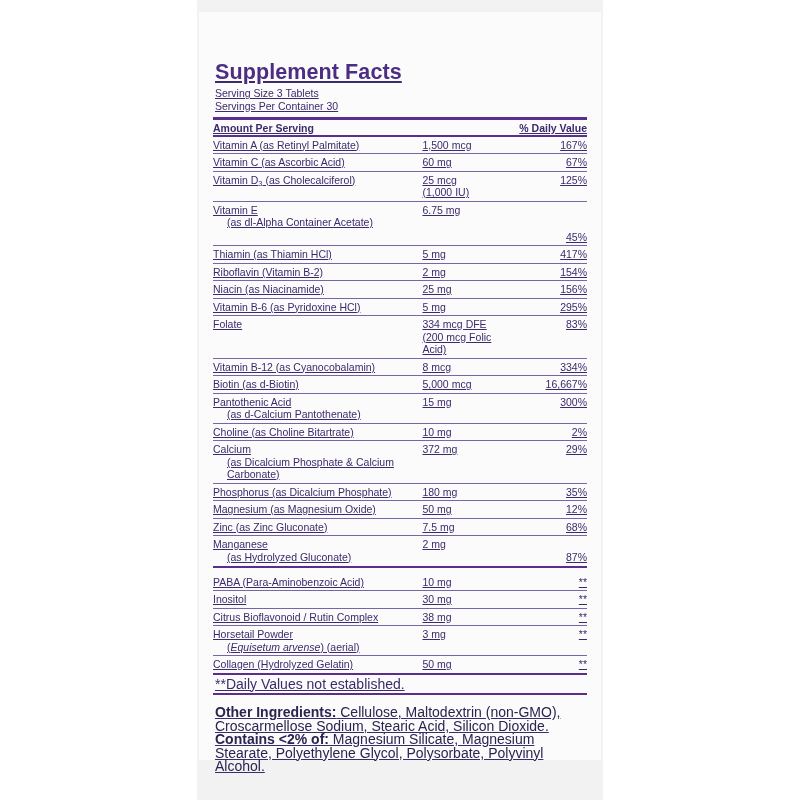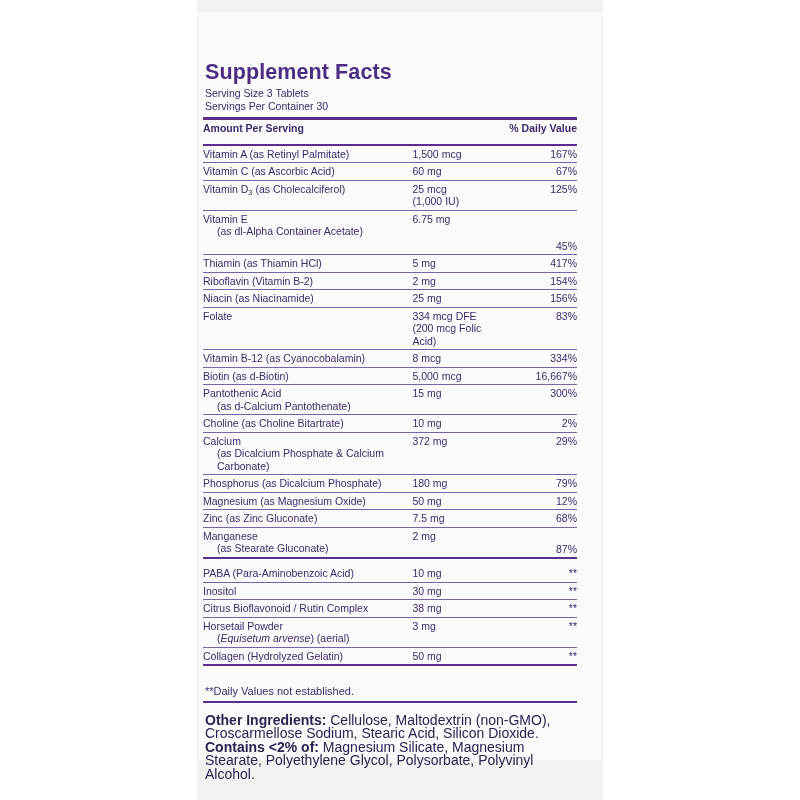--- a/index.html
+++ b/index.html
@@ -31,26 +31,27 @@
   .label-panel {
     position: absolute;
     left: 199px;
     top: 12px;
     width: 402px;
     height: 748px;
     background: #fbfbfb;
   }
   .content {
     position: absolute;
-    left: 189px;
+    left: 199px;
     top: 12px;
     width: 402px;
     box-sizing: border-box;
     padding: 48px 14px 0 14px;
     color: #3b2a6e;
+    text-decoration: underline;
   }
   .sf-title {
     font-size: 21.5px;
     font-weight: bold;
     color: #4b2d83;
     letter-spacing: 0.1px;
     margin: 0 0 2px 2px;
     font-family: "Liberation Sans", sans-serif;
   }
   .serving-line {
@@ -79,21 +80,21 @@
     width: 24%;
     text-align: left;
   }
   td.dv {
     width: 20%;
     text-align: right;
     padding-right: 4px;
   }
   tr.hdr td {
     font-weight: bold;
-    padding-bottom: 9px;
+    padding-bottom: 0;
     padding-top: 2px;
   }
   tr.hdr td.dv {
   }
   .rule-thick {
     border-top: 3.5px solid #5b2d8e;
   }
   .rule-thin {
     border-top: 1px solid #7a64a8;
   }
@@ -107,23 +108,23 @@
   .sub {
     font-size: 7.5px;
     vertical-align: baseline;
     position: relative;
     top: 2px;
   }
   .ital {
     font-style: italic;
   }
   .footnote {
-    font-size: 11px;
+    font-size: 14px;
     color: #3d2a6b;
-    padding: 19px 0 3px 2px;
+    padding: 3px 0 3px 2px;
     line-height: 12.5px;
   }
   .other-ing {
     font-size: 14px;
     color: #221f3f;
     line-height: 13.5px;
     margin-top: 11px;
     padding: 0 2px 0 2px;
     color: #2b2350;
   }
@@ -197,20 +198,25 @@
         <tr>
           <td class="name rule-thin">Riboflavin (Vitamin B-2)</td>
           <td class="amt rule-thin">2 mg</td>
           <td class="dv rule-thin">154%</td>
         </tr>
         <tr>
           <td class="name rule-thin">Niacin (as Niacinamide)</td>
           <td class="amt rule-thin">25 mg</td>
           <td class="dv rule-thin">156%</td>
         </tr>
+        <tr>
+          <td class="name rule-thin">Vitamin B-6 (as Pyridoxine HCl)</td>
+          <td class="amt rule-thin">5 mg</td>
+          <td class="dv rule-thin">295%</td>
+        </tr>
 
         <tr>
           <td class="name rule-thin">Folate</td>
           <td class="amt rule-thin">
             <span>334 mcg DFE</span><br>
             <span>(200 mcg Folic Acid)</span>
           </td>
           <td class="dv rule-thin">83%</td>
         </tr>
 
@@ -245,37 +251,37 @@
             <span>Calcium</span>
             <span class="indent">(as Dicalcium Phosphate &amp; Calcium Carbonate)</span>
           </td>
           <td class="amt rule-thin">372 mg</td>
           <td class="dv rule-thin">29%</td>
         </tr>
 
         <tr>
           <td class="name rule-thin">Phosphorus (as Dicalcium Phosphate)</td>
           <td class="amt rule-thin">180 mg</td>
-          <td class="dv rule-thin">79%</td>
+          <td class="dv rule-thin">35%</td>
         </tr>
         <tr>
           <td class="name rule-thin">Magnesium (as Magnesium Oxide)</td>
           <td class="amt rule-thin">50 mg</td>
           <td class="dv rule-thin">12%</td>
         </tr>
         <tr>
           <td class="name rule-thin">Zinc (as Zinc Gluconate)</td>
           <td class="amt rule-thin">7.5 mg</td>
           <td class="dv rule-thin">68%</td>
         </tr>
 
         <tr>
           <td class="name rule-thin">
             <span>Manganese</span>
-            <span class="indent">(as Stearate Gluconate)</span>
+            <span class="indent">(as Hydrolyzed Gluconate)</span>
           </td>
           <td class="amt rule-thin">2 mg</td>
           <td class="dv rule-thin">
             <span style="display:block;padding-top:13px">87%</span>
           </td>
         </tr>
 
         <tr class="spacer-row">
           <td class="rule-med"></td>
           <td class="rule-med"></td>

